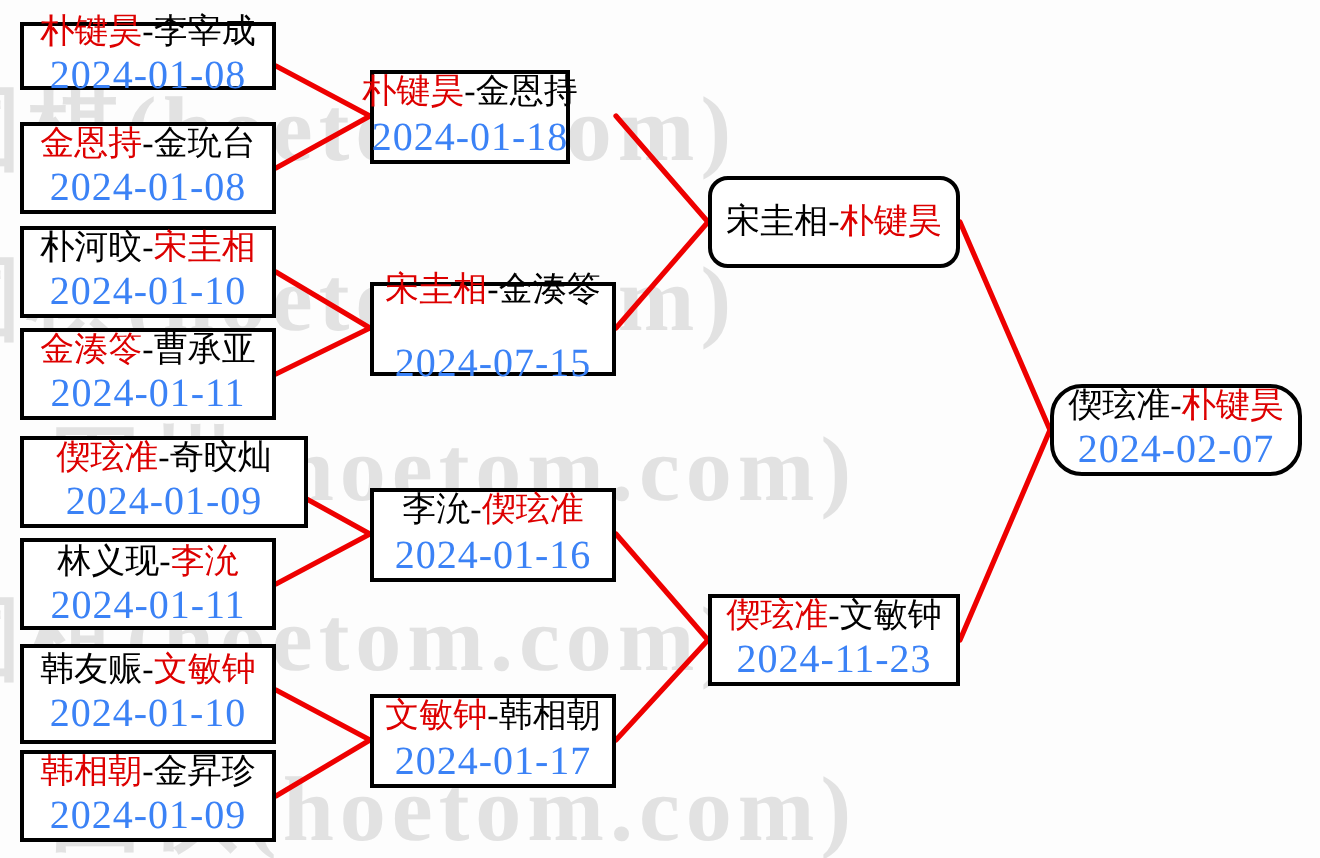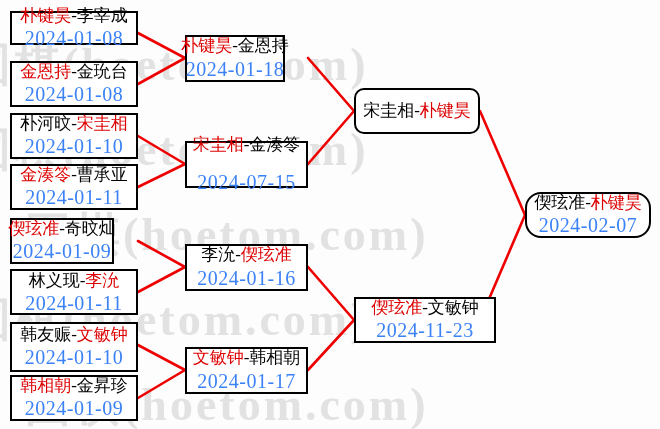--- a/index.html
+++ b/index.html
@@ -62,21 +62,21 @@
   <div class="date">2024-01-08</div>
 </div>
 <div class="match" style="left:10px;top:113px;width:128px;height:46px;text-align:right;">
   <div class="names"><span class="p">朴河旼</span><span class="dash">-</span><span class="p win">宋圭相</span></div>
   <div class="date">2024-01-10</div>
 </div>
 <div class="match" style="left:10px;top:164px;width:128px;height:46px;">
   <div class="names"><span class="p win">金湊笭</span><span class="dash">-</span><span class="p">曹承亚</span></div>
   <div class="date">2024-01-11</div>
 </div>
-<div class="match" style="left:10px;top:218px;width:104px;height:46px;">
+<div class="match" style="left:10px;top:218px;width:144px;height:46px;">
   <div class="names"><span class="p win">偰玹准</span><span class="dash">-</span><span class="p">奇旼灿</span></div>
   <div class="date">2024-01-09</div>
 </div>
 <div class="match" style="left:10px;top:269px;width:128px;height:46px;justify-content:space-between;">
   <div class="names"><span class="p">林义现</span><span class="dash">-</span><span class="p win">李沇</span></div>
   <div class="date">2024-01-11</div>
 </div>
 <div class="match" style="left:10px;top:322px;width:128px;height:50px;">
   <div class="names"><span class="p">韩友赈</span><span class="dash">-</span><span class="p win">文敏钟</span></div>
   <div class="date">2024-01-10</div>
@@ -99,21 +99,21 @@
   <div class="date">2024-01-16</div>
 </div>
 <div class="match" style="left:185px;top:347px;width:123px;height:47px;">
   <div class="names"><span class="p win">文敏钟</span><span class="dash">-</span><span class="p">韩相朝</span></div>
   <div class="date">2024-01-17</div>
 </div>
 
 <div class="match" style="left:354px;top:88px;width:126px;height:46px;border-radius:10px;">
   <div class="names"><span class="p">宋圭相</span><span class="dash">-</span><span class="p win">朴键昊</span></div>
 </div>
-<div class="match" style="left:354px;top:297px;width:142px;height:46px;">
+<div class="match" style="left:354px;top:297px;width:126px;height:46px;">
   <div class="names"><span class="p win">偰玹准</span><span class="dash">-</span><span class="p">文敏钟</span></div>
   <div class="date">2024-11-23</div>
 </div>
 
 <div class="match" style="left:525px;top:192px;width:126px;height:46px;border-radius:16px;">
   <div class="names"><span class="p">偰玹准</span><span class="dash">-</span><span class="p win">朴键昊</span></div>
   <div class="date">2024-02-07</div>
 </div>
 
 </body></html>

